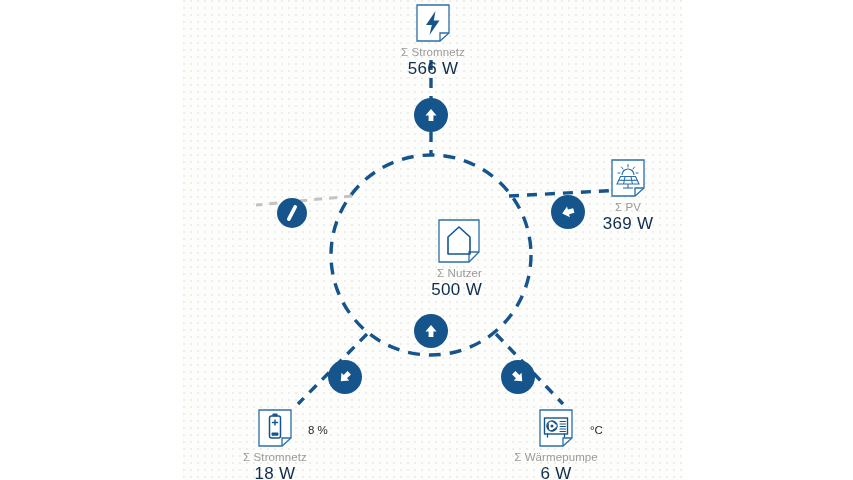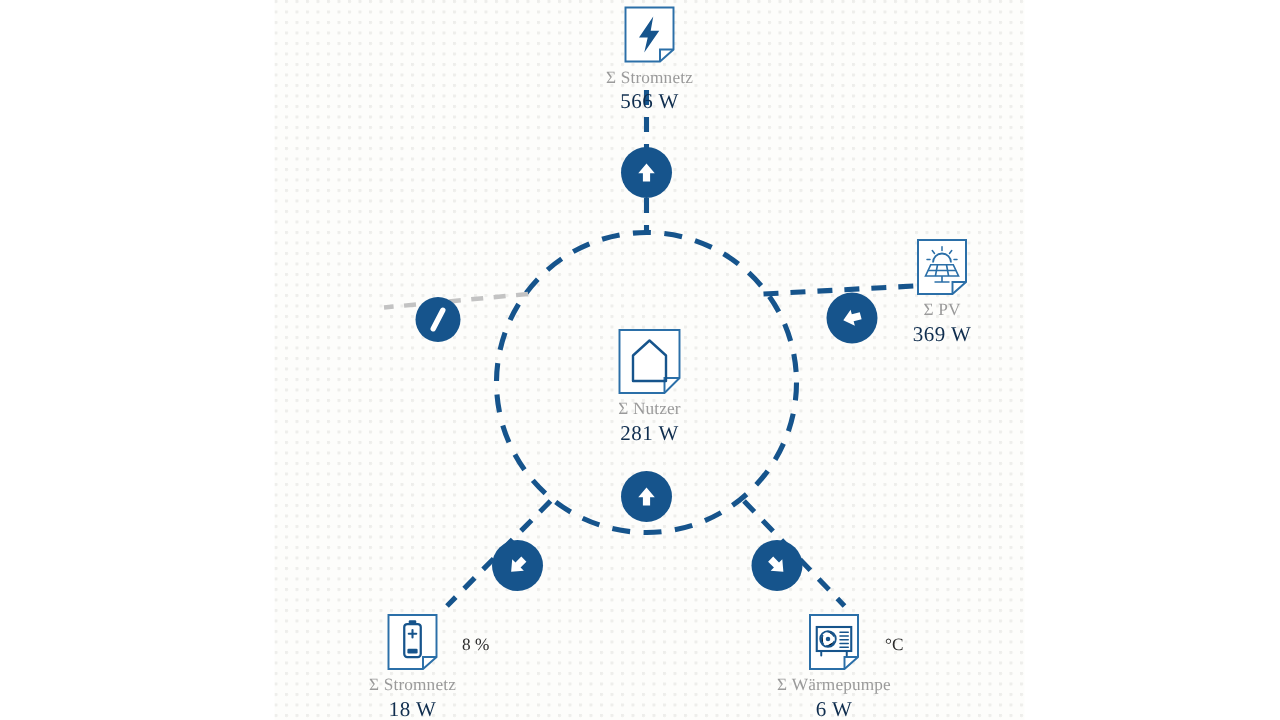--- a/index.html
+++ b/index.html
@@ -6,21 +6,21 @@
     margin: 0;
     padding: 0;
     background: #ffffff;
   }
   #screen {
     position: relative;
     width: 853px;
     height: 480px;
     background: #ffffff;
     overflow: hidden;
-    font-family: Liberation Serif, serif;
+    font-family: Liberation Sans, sans-serif;
   }
   
   #panel {
     position: absolute;
     left: 183px;
     top: 0;
     width: 500px;
     height: 480px;
     background-color: #fdfdfb;
     background-image:
@@ -51,21 +51,21 @@
   .node .label {
     margin-top: 3px;
     font-size: 11.5px;
     color: #9a9a9a;
     letter-spacing: 0.1px;
     white-space: nowrap;
     line-height: 13px;
   }
   .node .value {
     margin-top: 1px;
-    font-size: 14px;
+    font-size: 17px;
     color: #0f2d4e;
     white-space: nowrap;
     line-height: 18px;
     letter-spacing: 0.3px;
   }
   .side-note {
     position: absolute;
     font-size: 11.5px;
     color: #2b2b2b;
     white-space: nowrap;
@@ -73,21 +73,21 @@
   .temp-note {
     position: absolute;
     font-size: 11.5px;
     color: #2b2b2b;
     white-space: nowrap;
   }
   
   #node-grid      { left: 433px; top: 3px; }
   #node-pv        { left: 628px; top: 158px; }
   #node-wallbox   { left: 220px; top: 158px; }
-  #node-house     { left: 433px; top: 218px; }
+  #node-house     { left: 407px; top: 218px; align-items: flex-end; }
   #node-battery   { left: 275px; top: 408px; }
   #node-heatpump  { left: 556px; top: 408px; }
 
   #note-battery-soc { left: 308px; top: 424px; }
   #note-heatpump-temp { left: 590px; top: 424px; }
 
   .node-house .card { width: 46px; height: 46px; }
 </style>
 </head>
 <body>
@@ -194,21 +194,21 @@
 
   <div class="node node-house" id="node-house">
     <div class="card">
       <svg viewBox="0 0 46 46" width="46" height="46">
         <path d="M3,2 H43 V34 L33,44 H3 Z" fill="#ffffff" stroke="#2b6fa8" stroke-width="1.3"></path>
         <path d="M33,44 L33,34 L43,34" fill="none" stroke="#2b6fa8" stroke-width="1.3"></path>
         <path d="M23,9 L34,19 L34,36 L12,36 L12,19 Z" fill="none" stroke="#16548c" stroke-width="1.6" stroke-linejoin="round"></path>
       </svg>
     </div>
     <div class="label">Σ Nutzer</div>
-    <div class="value">281 W</div>
+    <div class="value">500 W</div>
   </div>
 
   <div class="node" id="node-battery">
     <div class="card">
       <svg viewBox="0 0 38 40" width="38" height="40">
         <path d="M3,2 H35 V30 L26,38 H3 Z" fill="#ffffff" stroke="#2b6fa8" stroke-width="1.3"></path>
         <path d="M26,38 L26,30 L35,30" fill="none" stroke="#2b6fa8" stroke-width="1.3"></path>
         <rect x="13.5" y="8" width="11" height="22" rx="2" fill="none" stroke="#16548c" stroke-width="1.5"></rect>
         <rect x="16.5" y="5.5" width="5" height="2.8" rx="0.8" fill="#16548c"></rect>
         <g stroke="#16548c" stroke-width="1.4" stroke-linecap="round">

